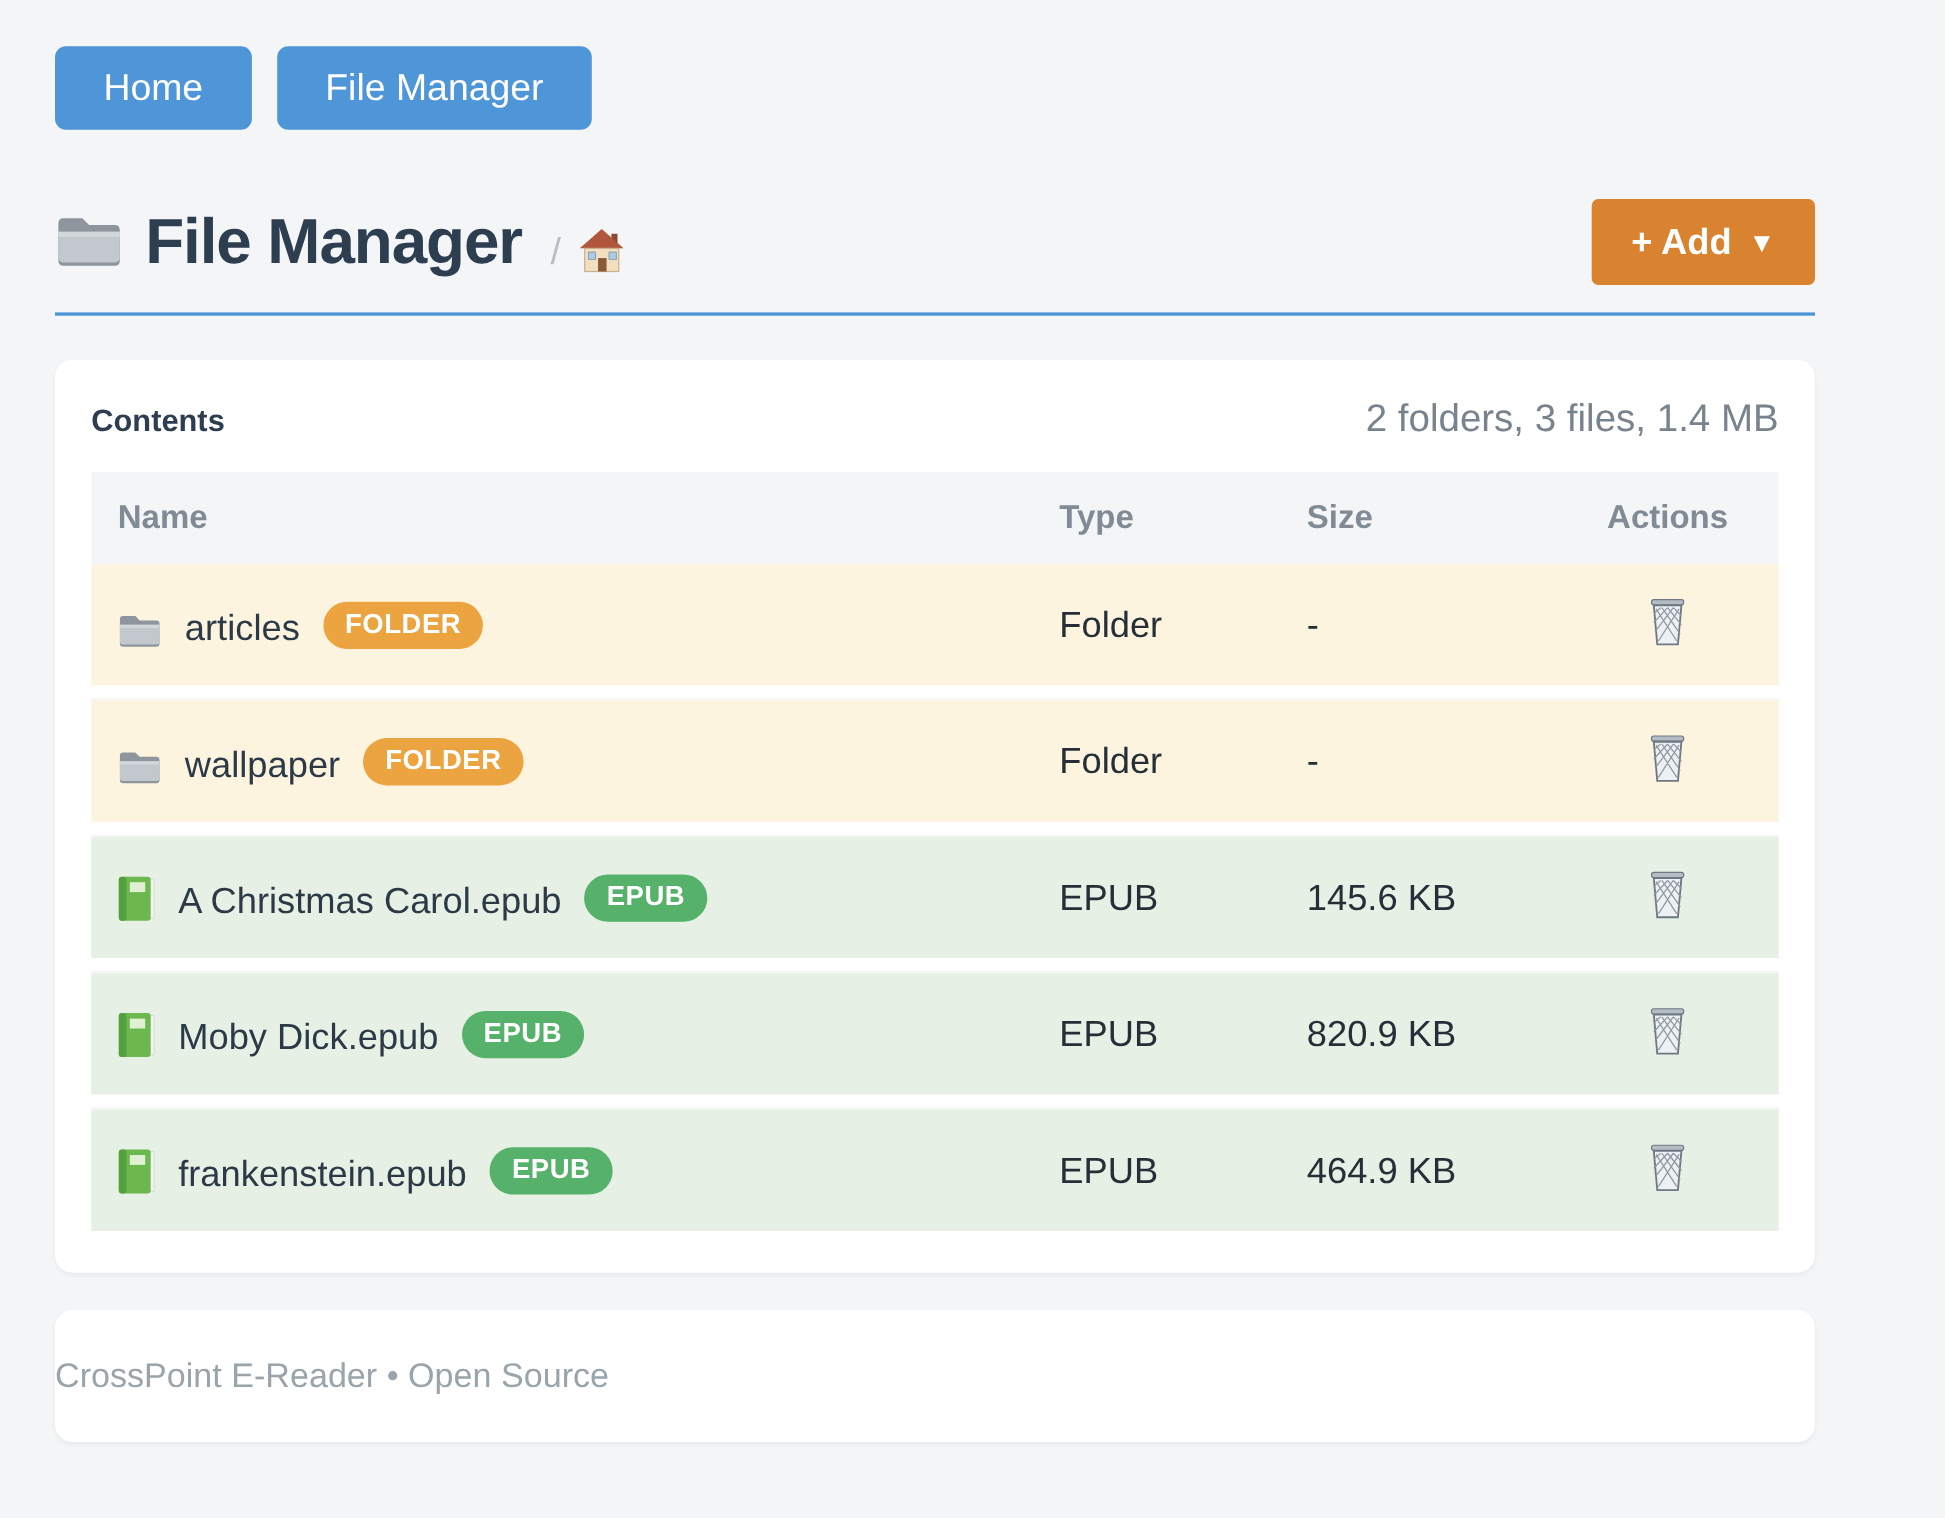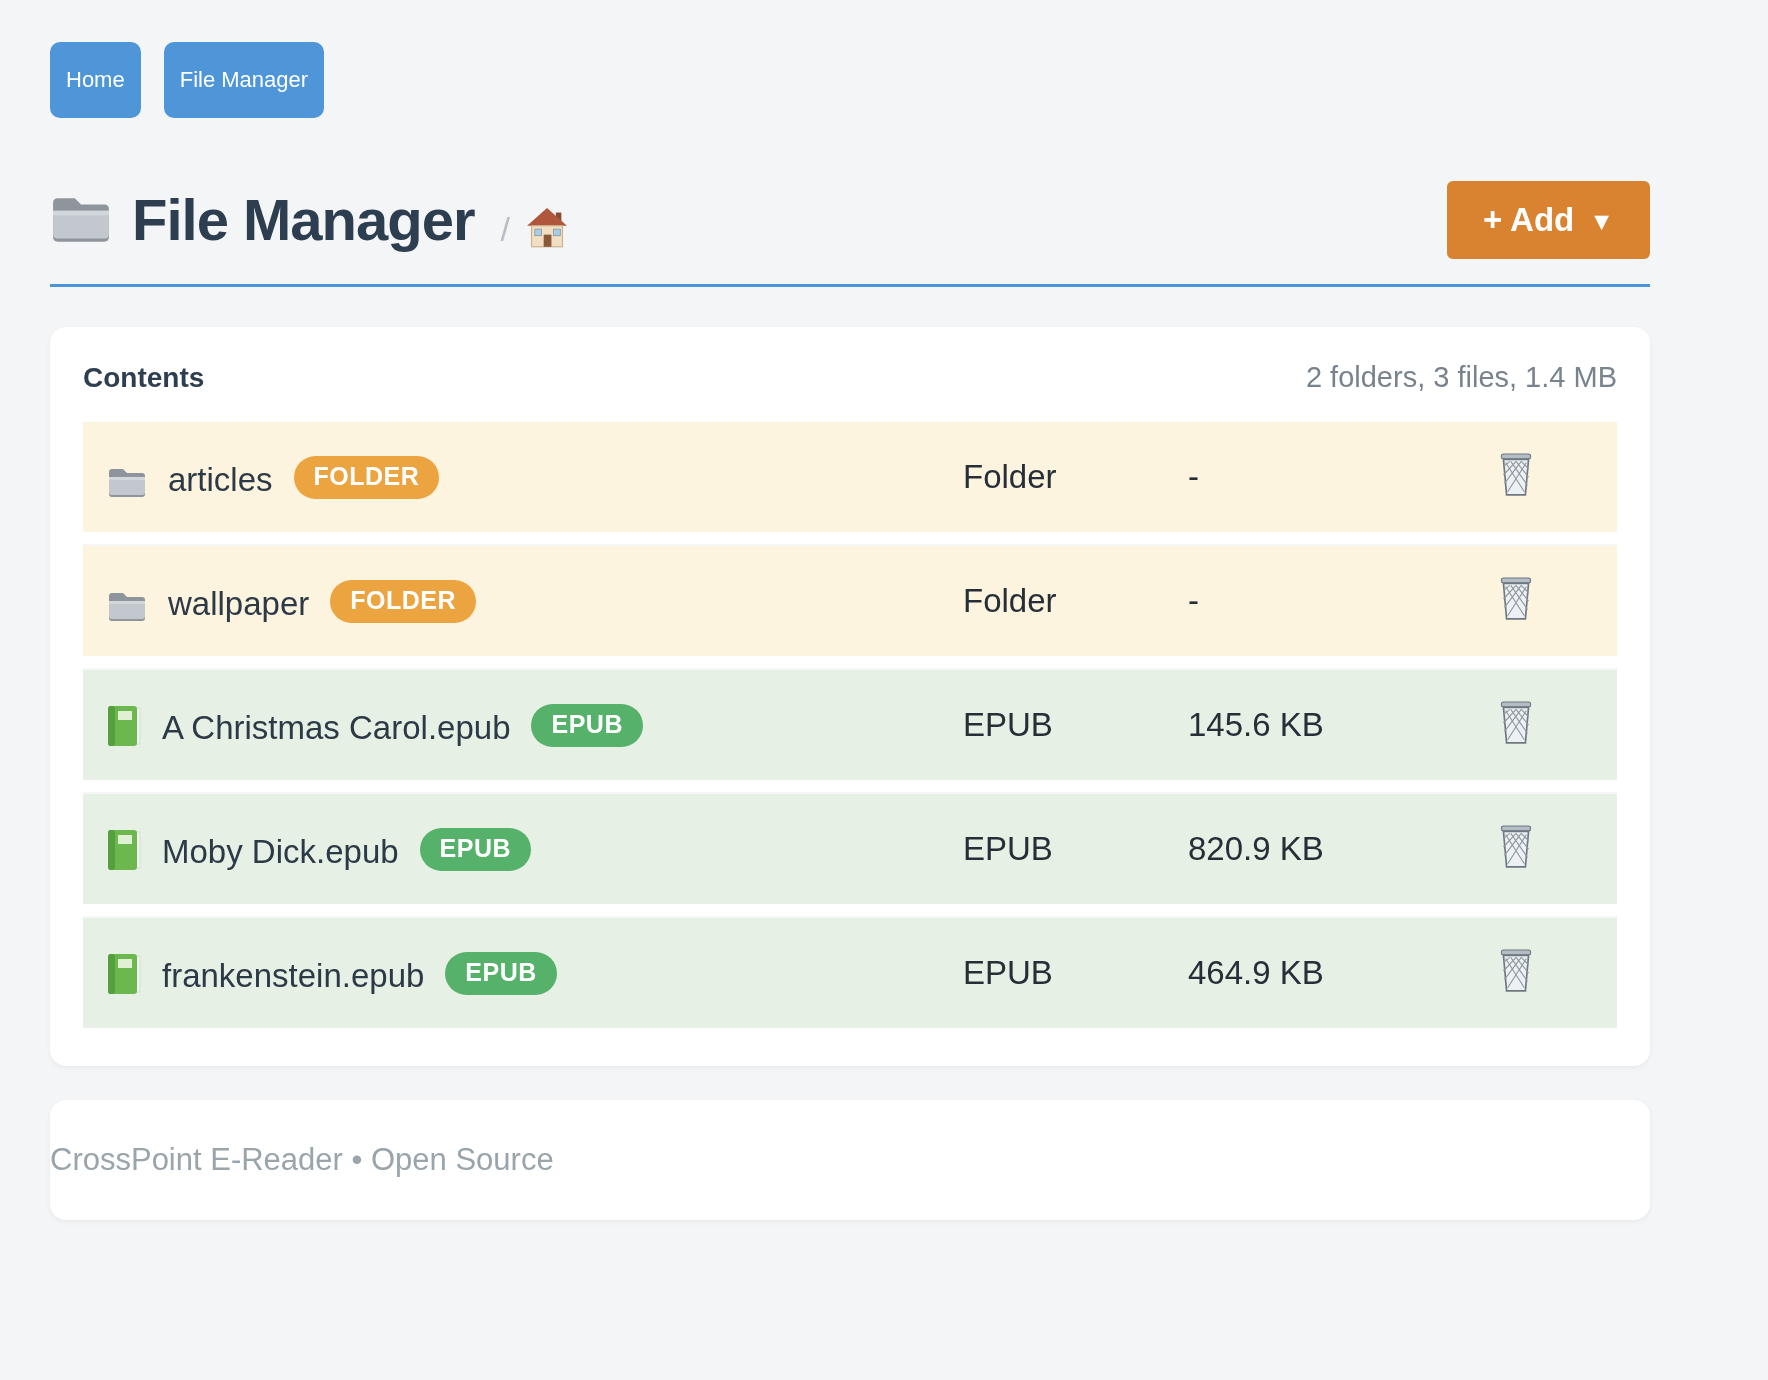--- a/index.html
+++ b/index.html
@@ -9,21 +9,21 @@
     font-family:"Liberation Sans","DejaVu Sans",sans-serif;
     overflow:hidden;
     -webkit-font-smoothing:antialiased;
   }
   .container{margin-left:50px;width:1600px;}
 
   
   .nav{padding-top:42px;display:flex;gap:23px;}
   .nav-btn{
     background:#4e96d8;color:#ffffff;border:none;border-radius:10px;
-    font-size:22px;height:76px;padding:0 16px;cursor:pointer;
+    font-size:34px;height:76px;padding:0 44px;cursor:pointer;
     font-family:inherit;
   }
 
   
   .header-row{display:flex;align-items:center;margin-top:62px;}
   .title-icon{display:inline-flex;margin-right:20px;}
   h1{margin:0;font-size:58px;font-weight:800;color:#2d3e50;letter-spacing:-1px;line-height:80px;}
   .crumb-sep{margin-left:26px;font-size:34px;color:#b7bec5;margin-top:18px;}
   .crumb-home{background:none;border:none;padding:0;margin-left:16px;margin-top:18px;cursor:pointer;display:inline-flex;}
   .add-btn{
@@ -35,21 +35,21 @@
 
   .divider{height:3px;background:#4b94d8;margin-top:24px;}
 
   
   .card{
     background:#ffffff;border-radius:16px;margin-top:40px;
     padding:34px 33px 38px;box-shadow:0 2px 5px rgba(0,0,0,0.05);
   }
   .card-head{display:flex;align-items:baseline;}
   h2{margin:0;font-size:28px;font-weight:700;color:#2d3e50;}
-  .summary{margin-left:auto;font-size:29px;color:#78838d;}
+  .summary{margin-left:auto;font-size:35px;color:#78838d;}
 
   .table{margin-top:28px;}
   .thead{
     display:flex;align-items:center;background:#f3f5f7;height:84px;
     color:#808b95;font-weight:700;font-size:30px;
   }
   .col-name{flex:1;min-width:0;}
   .col-type{width:225px;flex:none;}
   .col-size{width:227px;flex:none;}
   .col-actions{width:202px;flex:none;text-align:center;}
@@ -119,20 +119,26 @@
 
   <div class="divider"></div>
 
   <section class="card">
     <div class="card-head">
       <h2>Contents</h2>
       <span class="summary">2 folders, 3 files, 1.4 MB</span>
     </div>
 
     <div class="table">
+      <div class="thead">
+        <div class="col-name">Name</div>
+        <div class="col-type">Type</div>
+        <div class="col-size">Size</div>
+        <div class="col-actions">Actions</div>
+      </div>
 
       <div class="row folder">
         <div class="col-name name-cell">
           <span class="row-icon">
             <svg width="40" height="32" viewBox="0 0 40 32">
               <path d="M2 5 q0 -3 3 -3 h11 l4 4 h15 q3 0 3 3 v18 q0 3 -3 3 H5 q-3 0 -3 -3 Z" fill="#8e959c"></path>
               <path d="M2 10 h36 v15 q0 3 -3 3 H5 q-3 0 -3 -3 Z" fill="#c2c8ce"></path>
               <path d="M2 10 h36 v3 H2 Z" fill="#d2d7dc"></path>
             </svg>
           </span>

